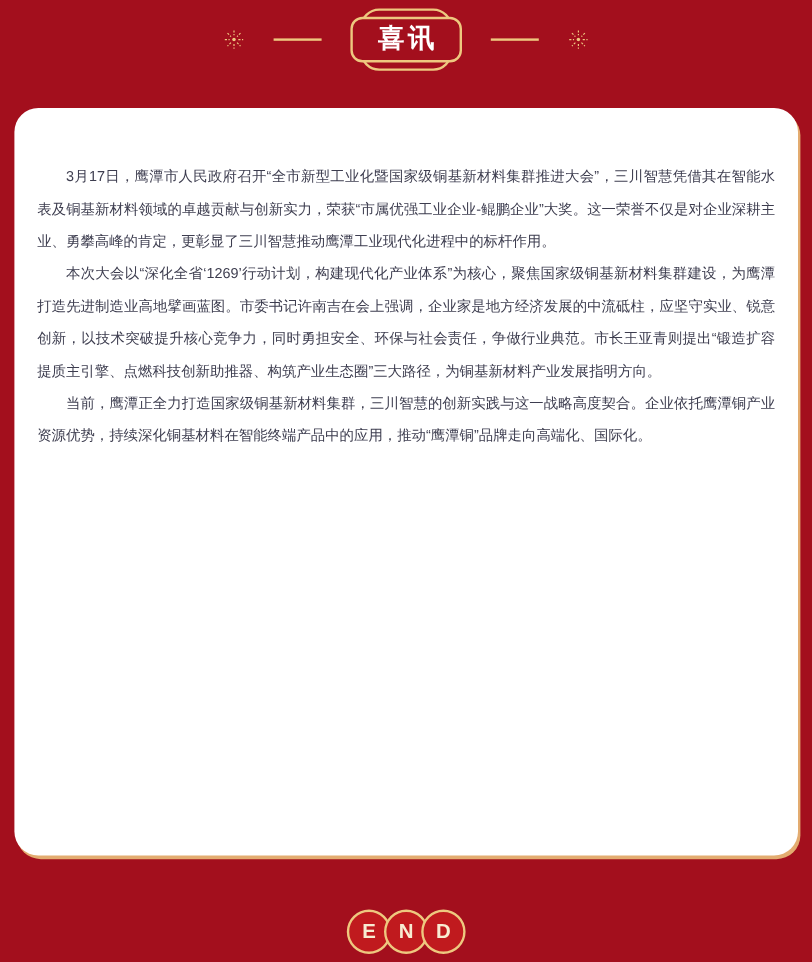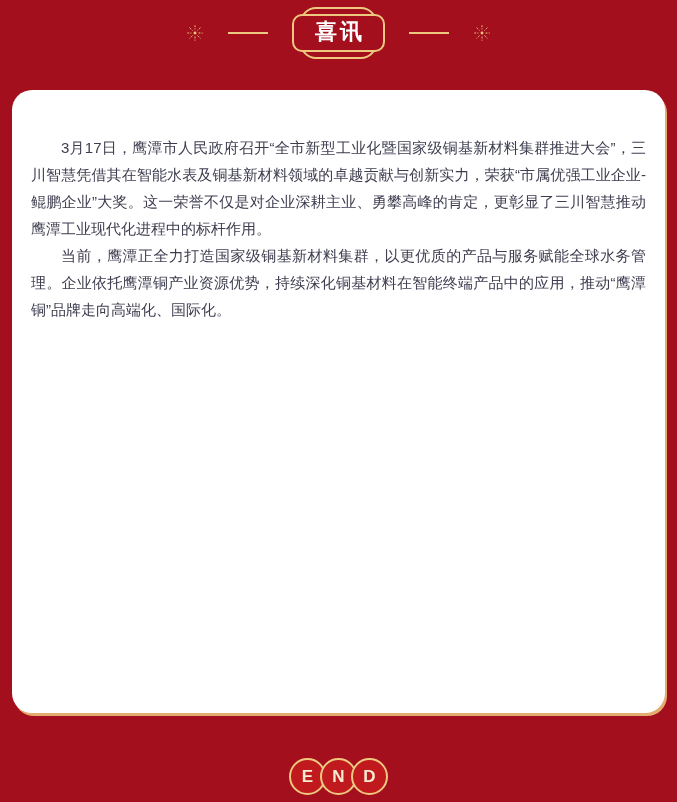--- a/index.html
+++ b/index.html
@@ -58,21 +58,21 @@
   
   .article-card{
     margin:32px 12px 0;
     min-height:623px;
     background:var(--card-white);
     border-radius:20px;
     padding:44px 19px 44px;
     box-shadow:2px 3px 0 0 rgba(238,200,127,.85);
   }
   .article-card p{
-    font-size:15px;
+    font-size:12px;
     line-height:27px;
     color:var(--body-text);
     text-align:justify;
     text-indent:2em;
   }
   .inline-link{
     color:var(--link-blue);
     text-decoration:none;
     cursor:pointer;
   }
@@ -137,20 +137,21 @@
         <line x1="16" y1="4" x2="12.8" y2="7.2" stroke-dasharray="2 1.4"></line>
         <line x1="7.2" y1="12.8" x2="4" y2="16" stroke-dasharray="2 1.4"></line>
         <circle cx="10" cy="10" r="1.6" fill="#eec87f" stroke="none"></circle>
       </g>
     </svg>
   </span>
 </header>
 
 <main class="article-card">
   <p>3月17日，鹰潭市人民政府召开“全市新型工业化暨国家级铜基新材料集群推进大会”，三川智慧凭借其在智能水表及铜基新材料领域的卓越贡献与创新实力，荣获“市属优强工业企业-鲲鹏企业”大奖。这一荣誉不仅是对企业深耕主业、勇攀高峰的肯定，更彰显了三川智慧推动鹰潭工业现代化进程中的标杆作用。</p>
-  <p>当前，鹰潭正全力打造国家级铜基新材料集群，以更优质的产品与服务赋能全球水务管理。企业依托鹰潭铜产业资源优势，持续深化铜基材料在智能终端产品中的应用，推动“鹰潭铜”品牌走向高端化、国际化。</p>
+  <p>本次大会以“深化全省‘1269’行动计划，构建现代化产业体系”为核心，聚焦国家级铜基新材料集群建设，为鹰潭打造先进制造业高地擘画蓝图。市委书记许南吉在会上强调，企业家是地方经济发展的中流砥柱，应坚守实业、锐意创新，以技术突破提升核心竞争力，同时勇担安全、环保与社会责任，争做行业典范。市长王亚青则提出“锻造扩容提质主引擎、点燃科技创新助推器、构筑产业生态圈”三大路径，为铜基新材料产业发展指明方向。</p>
+  <p>当前，鹰潭正全力打造国家级铜基新材料集群，三川智慧的创新实践与这一战略高度契合。企业依托鹰潭铜产业资源优势，持续深化铜基材料在智能终端产品中的应用，推动“鹰潭铜”品牌走向高端化、国际化。</p>
 </main>
 
 <footer class="end-badge">
   <span class="end-circle">E</span>
   <span class="end-circle">N</span>
   <span class="end-circle">D</span>
 </footer>
 
 </body></html>

